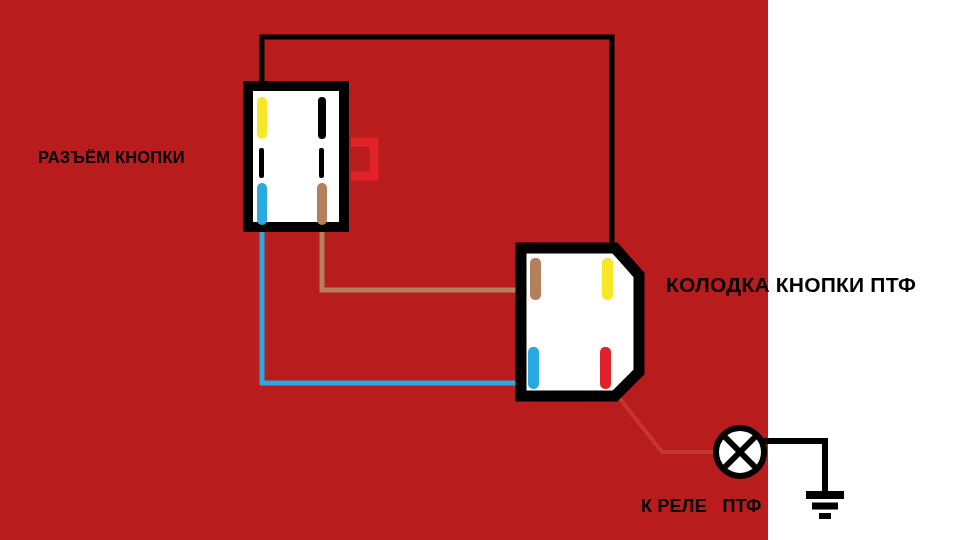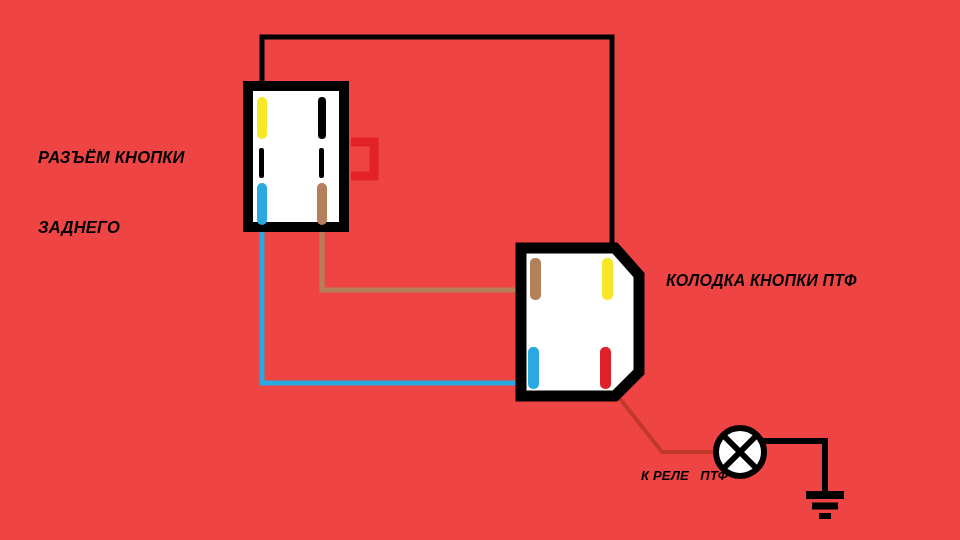--- a/index.html
+++ b/index.html
@@ -8,24 +8,23 @@
     background: #ffffff;
   }
   body {
     width: 960px;
     height: 540px;
     overflow: hidden;
     font-family: "Liberation Sans", sans-serif;
   }
   #diagram-root {
     position: relative;
-    width: 960px;
+    width: 768px;
     height: 540px;
-    background: #ef4444;
-    font-style: italic;
+    background: #b91c1c;
   }
   svg#wiring-svg {
     position: absolute;
     left: 0;
     top: 0;
     width: 960px;
     height: 540px;
     display: block;
   }
   .diagram-label {
@@ -39,26 +38,26 @@
   }
   #label-rear-wiper {
     left: 38px;
     top: 99px;
     font-size: 16.5px;
   }
   #label-rear-wiper .lbl-line { display: block; }
   #label-ptf-block {
     left: 666px;
     top: 270px;
-    font-size: 16px;
+    font-size: 21px;
   }
   #label-to-relay {
     left: 641px;
-    top: 467px;
-    font-size: 13px;
+    top: 494px;
+    font-size: 18px;
   }
 </style>
 </head>
 <body>
 
 <div id="diagram-root">
 
   <svg id="wiring-svg" viewBox="0 0 960 540">
 
     <g>
@@ -108,20 +107,19 @@
     <g>
       <line x1="806" y1="495" x2="844" y2="495" stroke="#000000" stroke-width="8"></line>
       <line x1="812" y1="506" x2="838" y2="506" stroke="#000000" stroke-width="7"></line>
       <line x1="819" y1="516" x2="831" y2="516" stroke="#000000" stroke-width="6"></line>
     </g>
 
   </svg>
 
   <div class="diagram-label" id="label-rear-wiper">
     <span class="lbl-line">РАЗЪЁМ КНОПКИ</span>
-    <span class="lbl-line">ЗАДНЕГО</span>
   </div>
 
   <div class="diagram-label" id="label-ptf-block">КОЛОДКА КНОПКИ ПТФ</div>
 
   <div class="diagram-label" id="label-to-relay">К РЕЛЕ   ПТФ</div>
 
 </div>
 
 </body></html>

